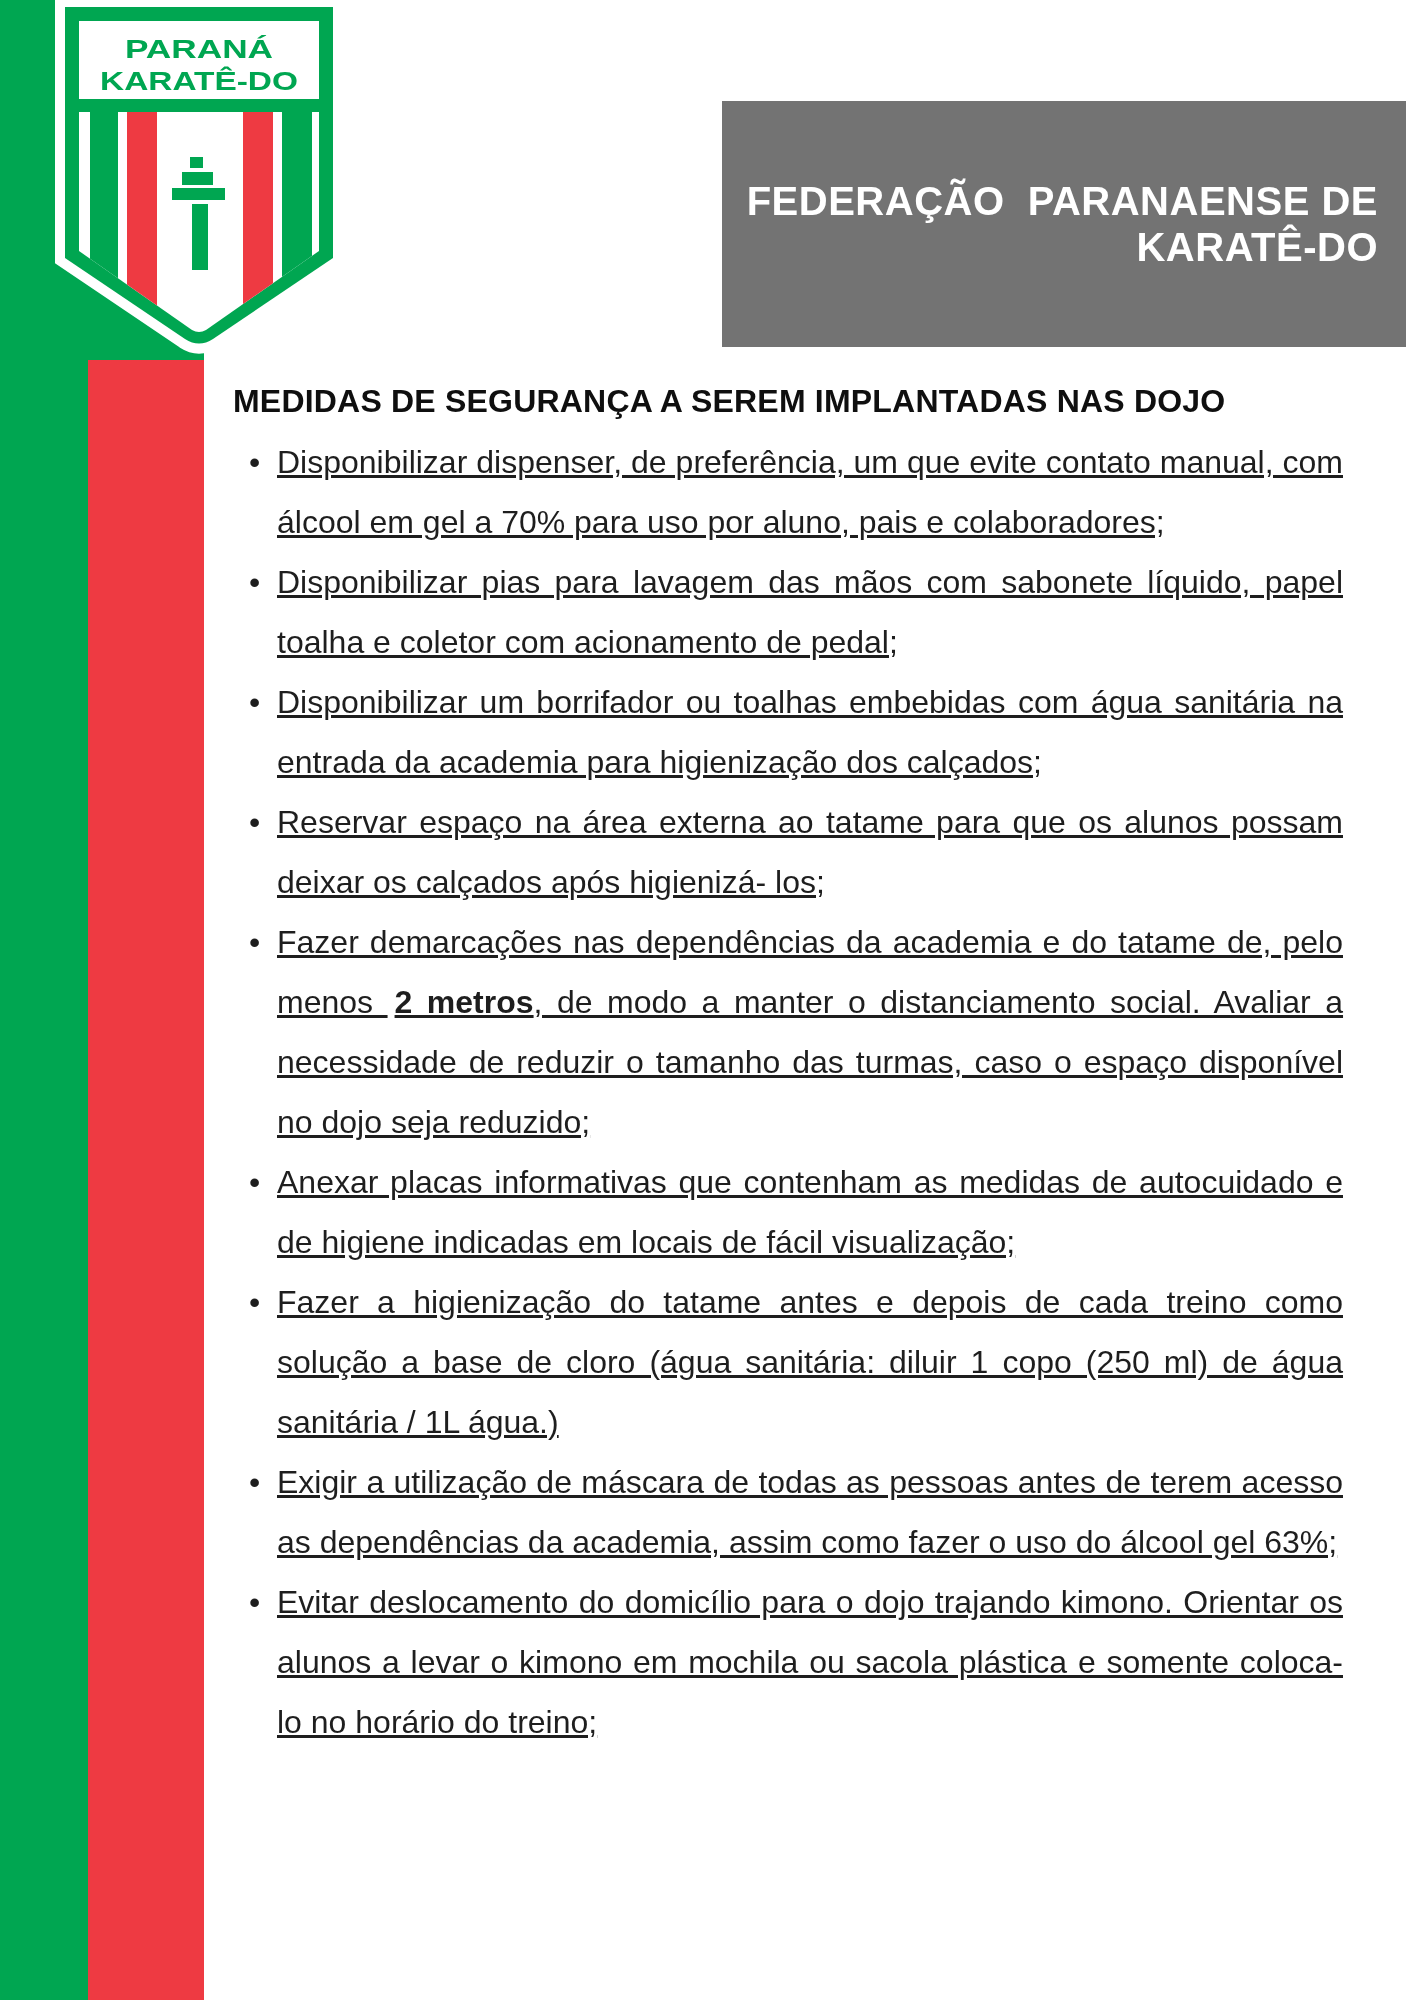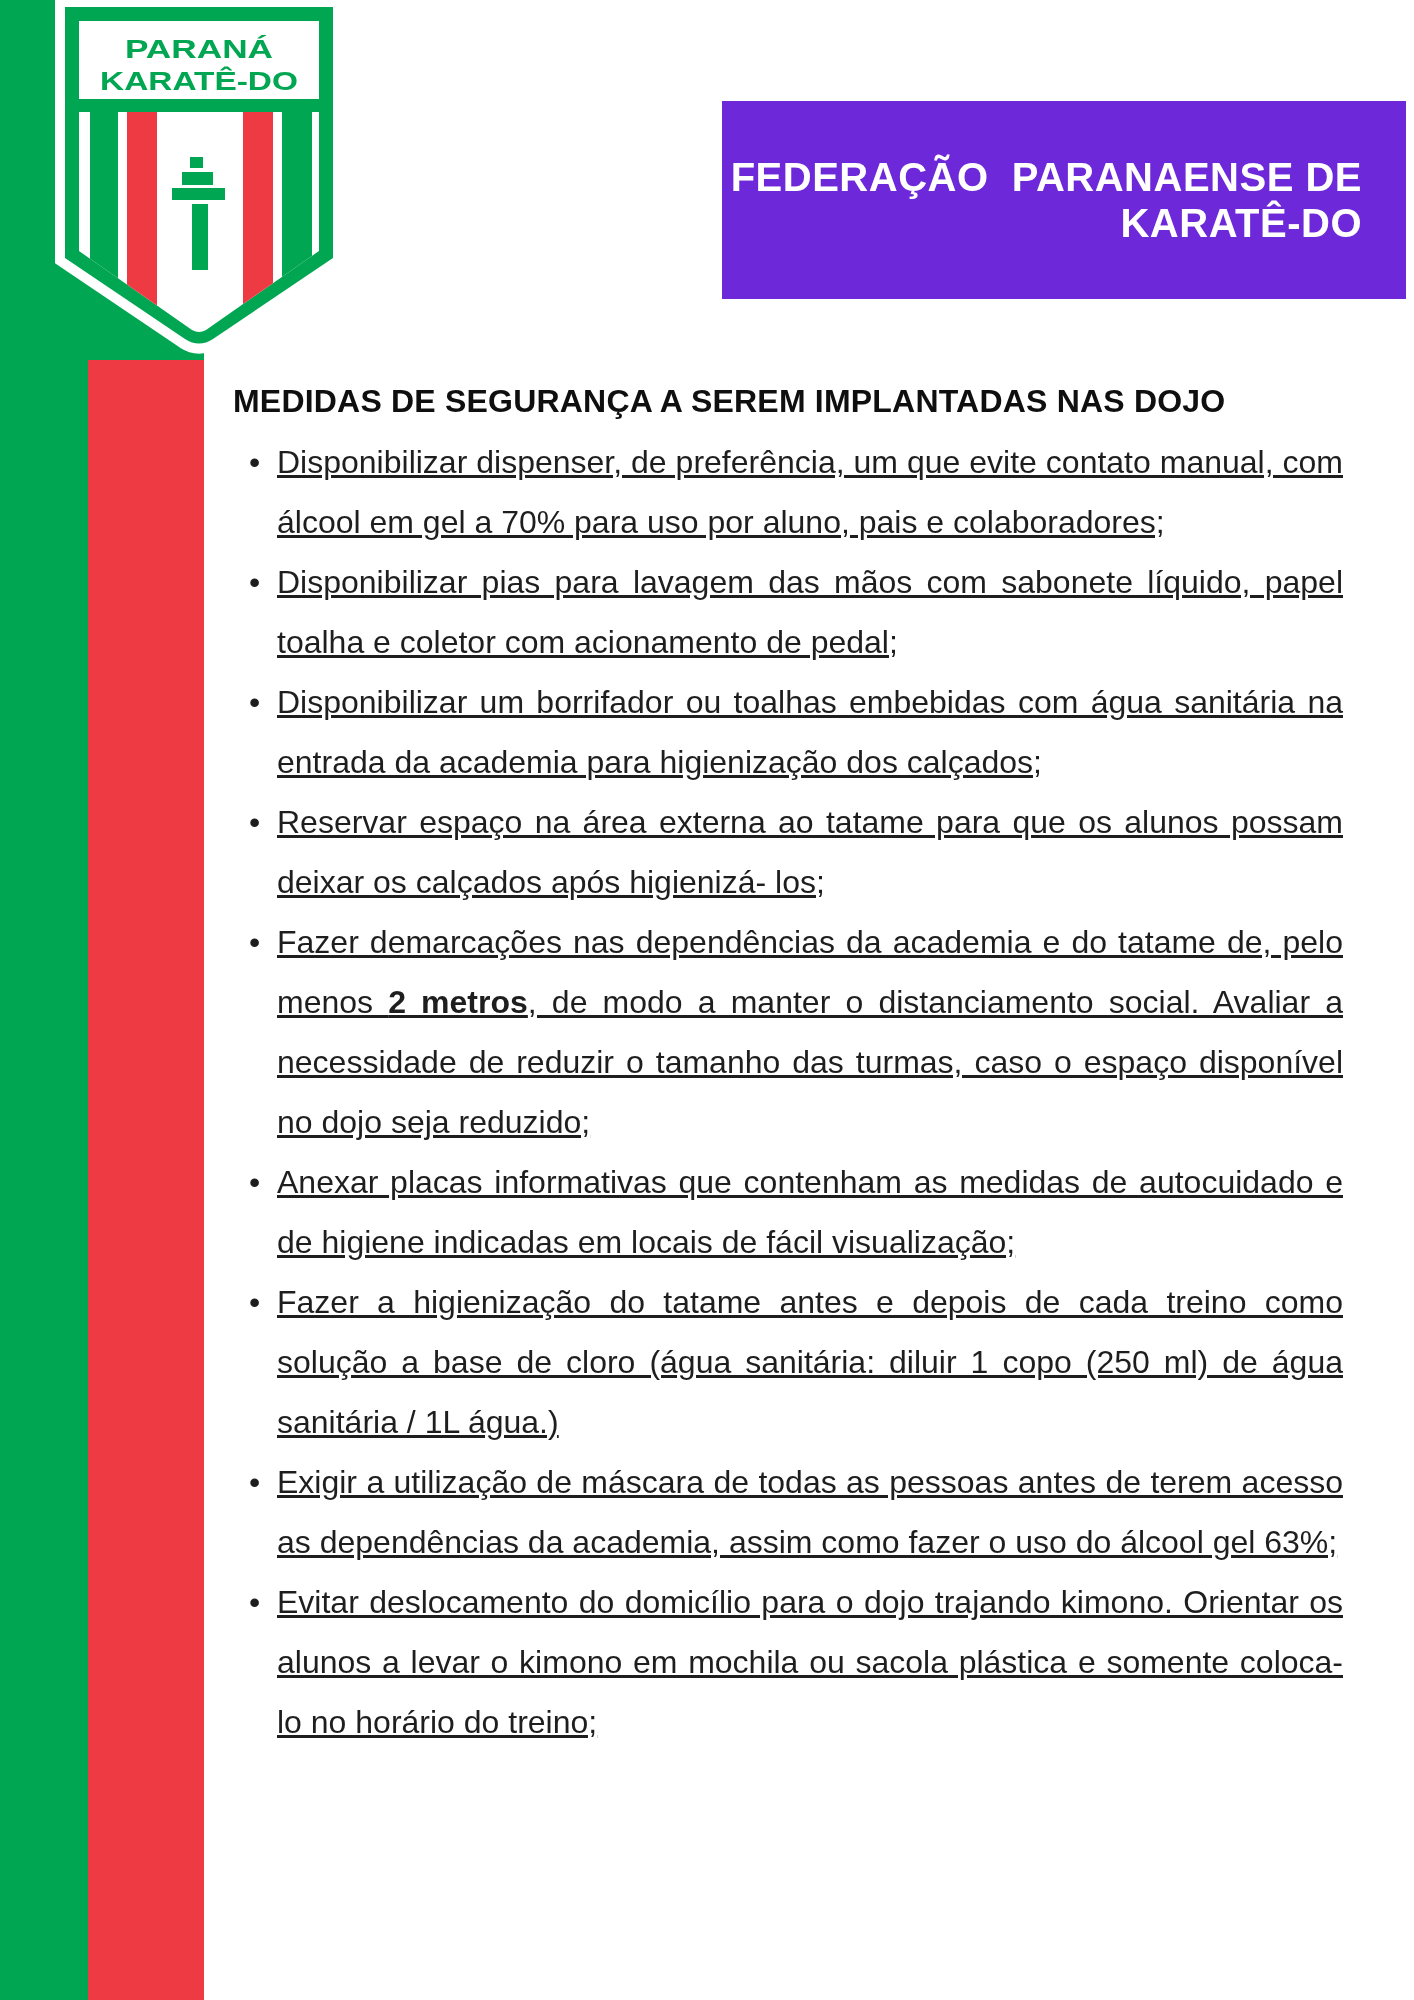--- a/index.html
+++ b/index.html
@@ -2,42 +2,42 @@
 <html><head>
 <meta charset="utf-8">
 <style>
   html,body{margin:0;padding:0;}
   body{
     width:1414px;height:2000px;position:relative;background:#ffffff;
     font-family:"Liberation Sans","DejaVu Sans",sans-serif;overflow:hidden;
   }
   .left-deco{position:absolute;left:0;top:0;}
   .header-box{
-    position:absolute;left:722px;top:101px;width:684px;height:198px;
-    background:#6d28d9;display:flex;flex-direction:column;justify-content:center;
-    align-items:flex-end;padding-right:44px;box-sizing:border-box;
+    position:absolute;left:722px;top:101px;width:684px;height:246px;
+    background:#737373;display:flex;flex-direction:column;justify-content:center;
+    align-items:flex-end;padding-right:28px;box-sizing:border-box;
     color:#ffffff;font-weight:700;font-size:40px;line-height:46px;
     text-align:right;white-space:pre-wrap;letter-spacing:0.5px;
   }
   .content{
     position:absolute;left:233px;top:382px;width:1110px;
   }
   .doc-title{
     font-size:32px;font-weight:700;color:#0f0f0f;margin:0 0 12px 0;
     letter-spacing:0.2px;line-height:38px;
   }
   ul.measures{list-style:none;margin:0;padding:0;}
   ul.measures li{
     position:relative;padding-left:44px;font-size:32px;line-height:60px;
     color:#1e1e1e;text-align:justify;text-decoration:underline;
   }
   ul.measures li::before{
     content:"\2022";position:absolute;left:16px;top:0;color:#1e1e1e;
   }
-  .b{font-weight:700;}
+  .b{font-weight:700;margin-left:7px;}
   .shield-text{font-weight:700;fill:#00A651;}
 </style>
 </head>
 <body>
 
 <svg class="left-deco" width="360" height="2000" viewBox="0 0 360 2000">
 
   <rect x="0" y="0" width="88" height="2000" fill="#00A651"></rect>
   <polygon points="88,238 204,344 204,360 88,360" fill="#00A651"></polygon>
   <rect x="88" y="360" width="116" height="1640" fill="#EE3A42"></rect>

